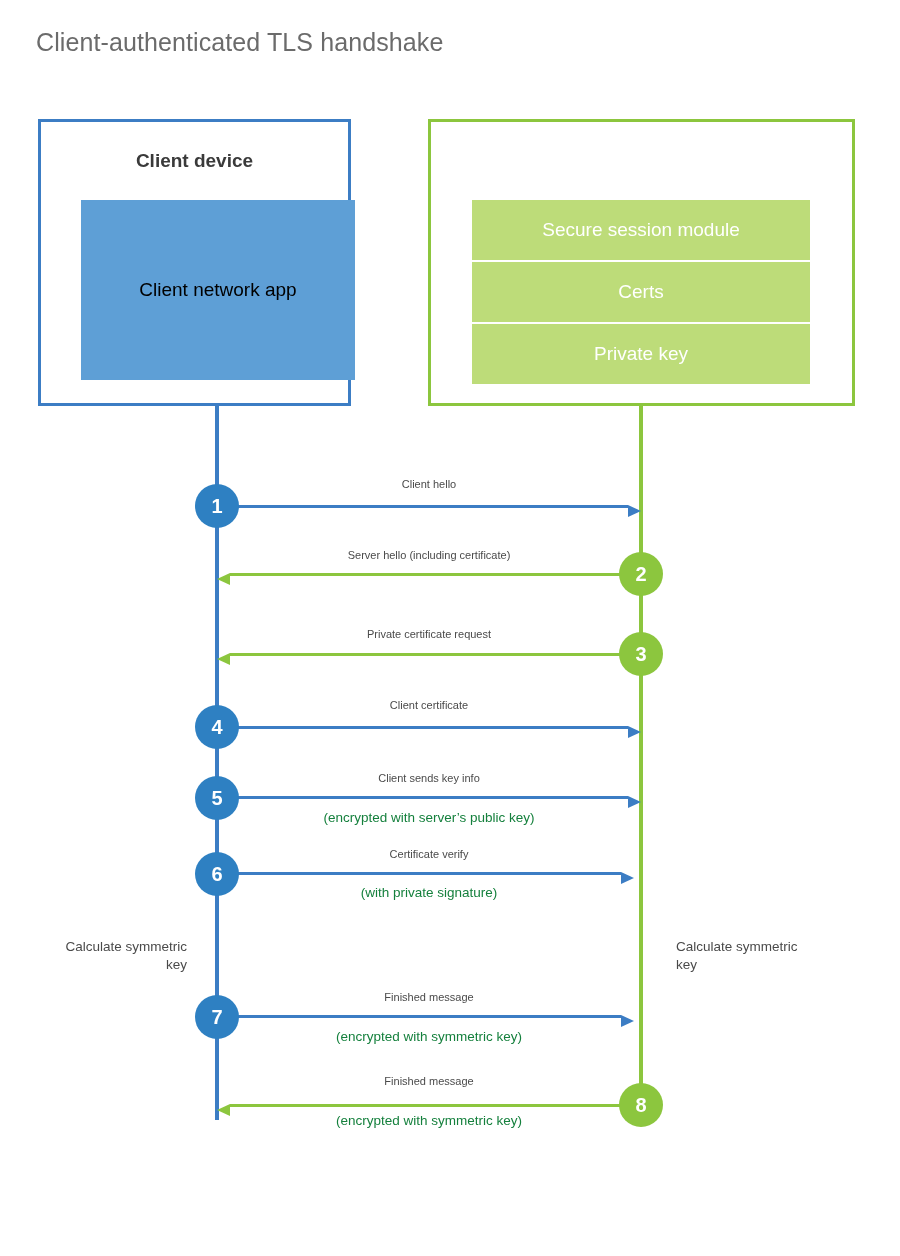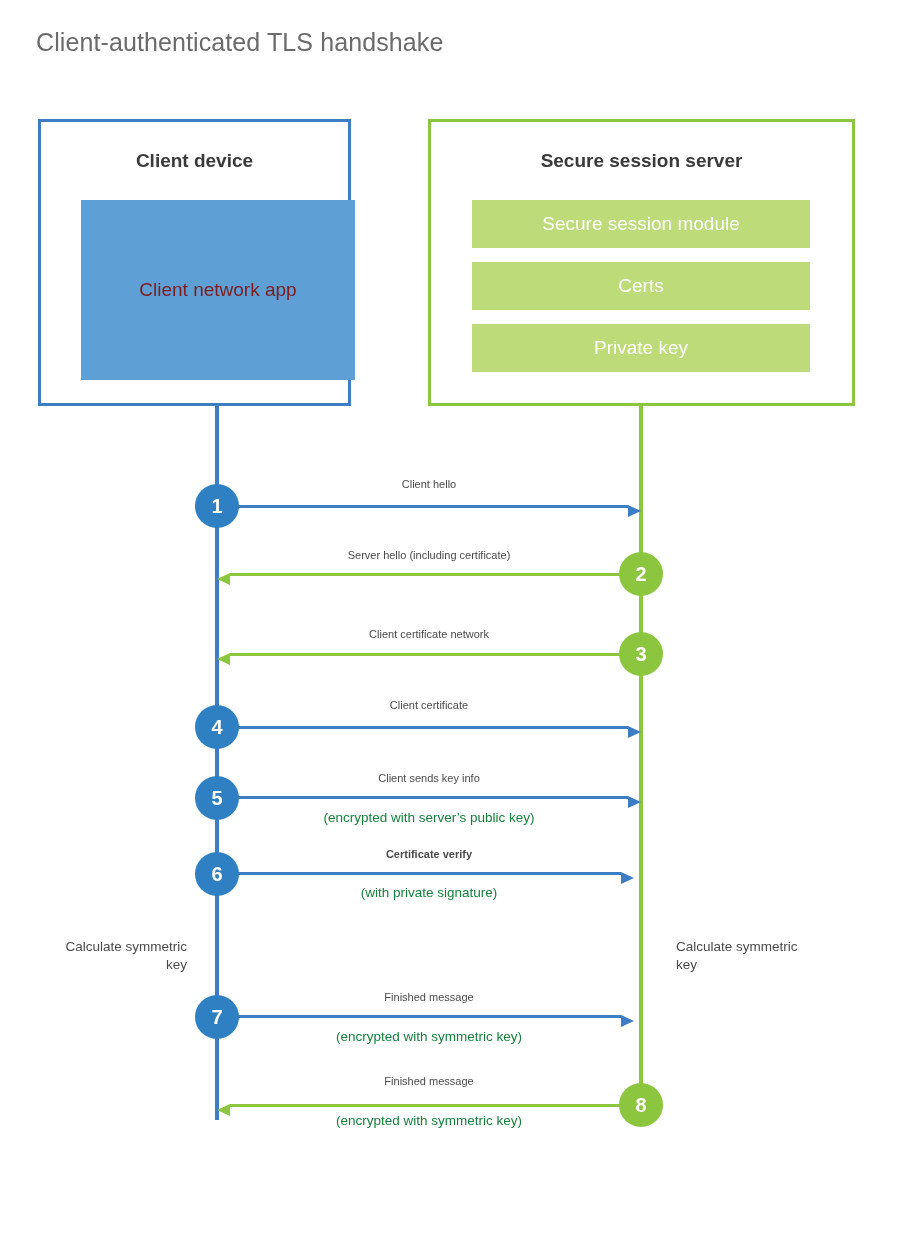--- a/index.html
+++ b/index.html
@@ -62,34 +62,34 @@
   }
 
   
   .client-app {
     position: absolute;
     left: 40px;
     top: 78px;
     width: 274px;
     height: 180px;
     background: #5E9FD6;
-    color: #7f1d1d;
+    color: #000000;
     font-size: 19px;
     display: flex;
     align-items: center;
     justify-content: center;
     text-align: center;
     line-height: 1.28;
     box-sizing: border-box;
   }
   .server-bar {
     position: absolute;
     left: 41px;
     width: 338px;
-    height: 48px;
+    height: 60px;
     background: #BDDC79;
     color: #ffffff;
     font-size: 19px;
     display: flex;
     align-items: center;
     justify-content: center;
     box-sizing: border-box;
   }
   .server-bar.b1 { top: 78px; }
   .server-bar.b2 { top: 140px; }
@@ -191,21 +191,20 @@
 <div id="canvas">
 
   <div class="page-title">Client-authenticated TLS handshake</div>
 
   <div class="party-box client">
     <div class="party-title">Client device</div>
     <div class="client-app">Client network app</div>
   </div>
 
   <div class="party-box server">
-    <div class="party-title">Secure session server</div>
     <div class="server-bar b1">Secure session module</div>
     <div class="server-bar b2">Certs</div>
     <div class="server-bar b3">Private key</div>
   </div>
 
   <div class="lifeline client-line"></div>
   <div class="lifeline server-line"></div>
 
   <div class="msg">
     <div class="arrow-line blue" style="left:217px; top:505px; width:411px;"></div>
@@ -217,21 +216,21 @@
   <div class="msg">
     <div class="arrow-line green" style="left:230px; top:573px; width:411px;"></div>
     <div class="arrow-head left green" style="left:217px; top:573px;"></div>
     <div class="msg-label" style="left:429px; top:549px;">Server hello (including certificate)</div>
     <div class="step-badge green" style="left:619px; top:552px;">2</div>
   </div>
 
   <div class="msg">
     <div class="arrow-line green" style="left:230px; top:653px; width:411px;"></div>
     <div class="arrow-head left green" style="left:217px; top:653px;"></div>
-    <div class="msg-label" style="left:429px; top:628px;">Client certificate network</div>
+    <div class="msg-label" style="left:429px; top:628px;">Private certificate request</div>
     <div class="step-badge green" style="left:619px; top:632px;">3</div>
   </div>
 
   <div class="msg">
     <div class="arrow-line blue" style="left:217px; top:726px; width:411px;"></div>
     <div class="arrow-head right blue" style="left:628px; top:726px;"></div>
     <div class="msg-label" style="left:429px; top:699px;">Client certificate</div>
     <div class="step-badge blue" style="left:195px; top:705px;">4</div>
   </div>
 
@@ -239,21 +238,21 @@
     <div class="arrow-line blue" style="left:217px; top:796px; width:411px;"></div>
     <div class="arrow-head right blue" style="left:628px; top:796px;"></div>
     <div class="msg-label" style="left:429px; top:772px;">Client sends key info</div>
     <div class="msg-sublabel" style="left:429px; top:810px;">(encrypted with server’s public key)</div>
     <div class="step-badge blue" style="left:195px; top:776px;">5</div>
   </div>
 
   <div class="msg">
     <div class="arrow-line blue" style="left:217px; top:872px; width:404px;"></div>
     <div class="arrow-head right blue" style="left:621px; top:872px;"></div>
-    <div class="msg-label" style="left:429px; top:848px;font-weight:bold;">Certificate verify</div>
+    <div class="msg-label" style="left:429px; top:848px;">Certificate verify</div>
     <div class="msg-sublabel" style="left:429px; top:885px;">(with private signature)</div>
     <div class="step-badge blue" style="left:195px; top:852px;">6</div>
   </div>
 
   <div class="msg">
     <div class="arrow-line blue" style="left:217px; top:1015px; width:404px;"></div>
     <div class="arrow-head right blue" style="left:621px; top:1015px;"></div>
     <div class="msg-label" style="left:429px; top:991px;">Finished message</div>
     <div class="msg-sublabel" style="left:429px; top:1029px;">(encrypted with symmetric key)</div>
     <div class="step-badge blue" style="left:195px; top:995px;">7</div>

